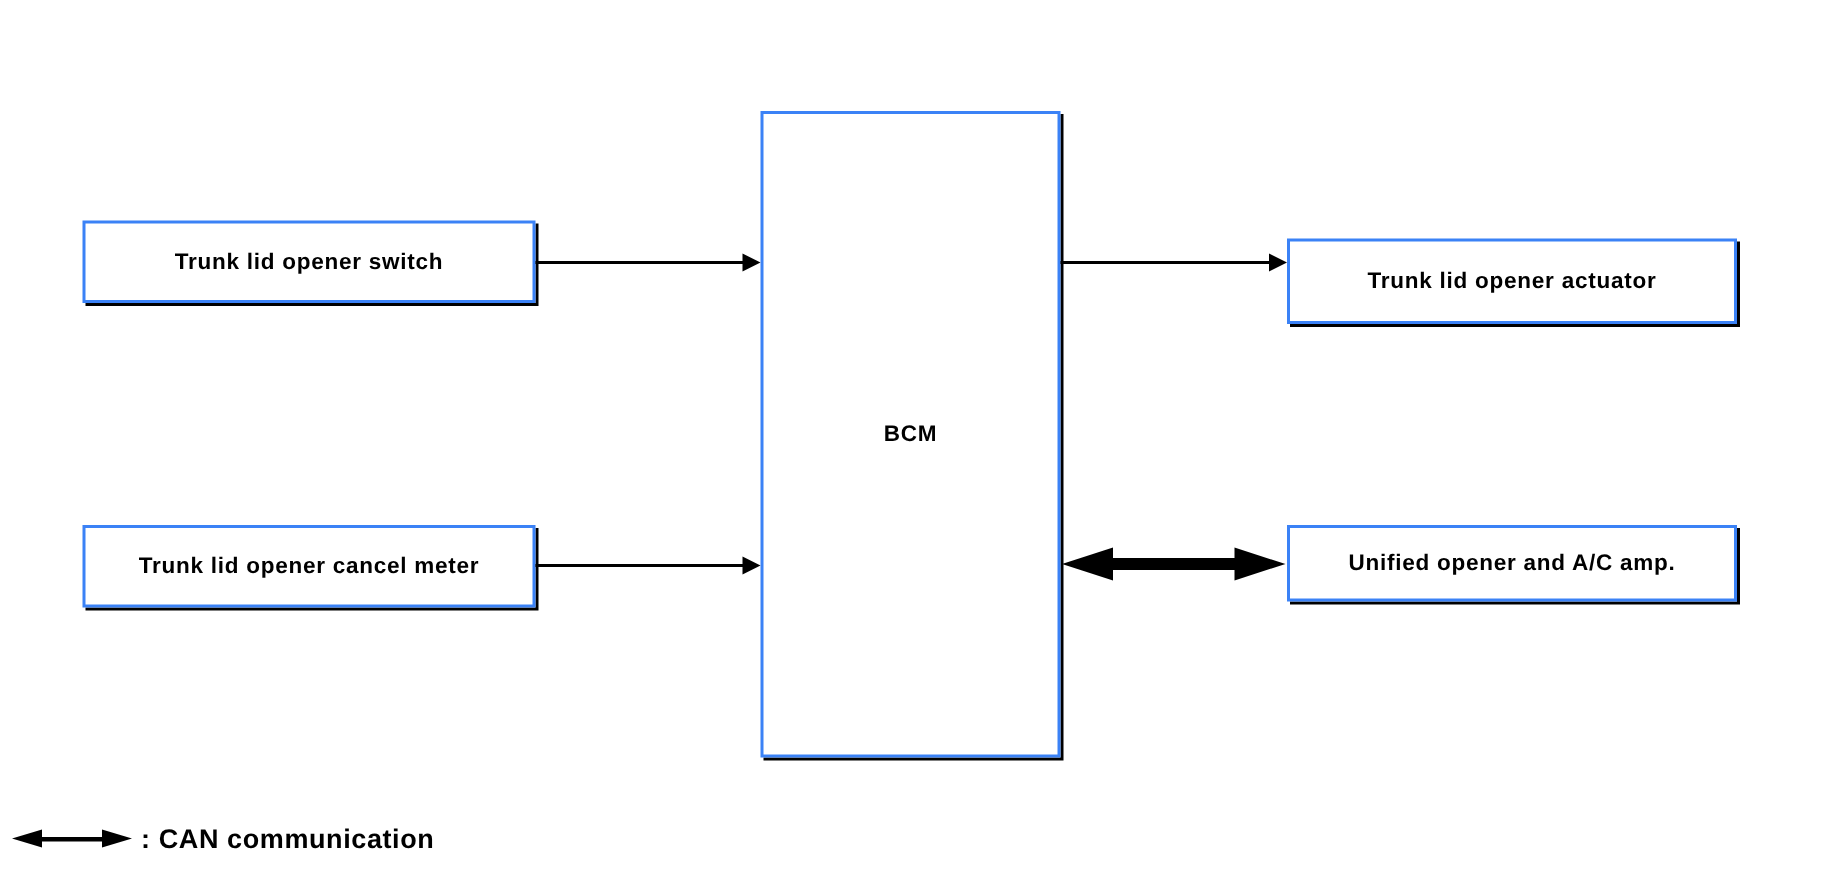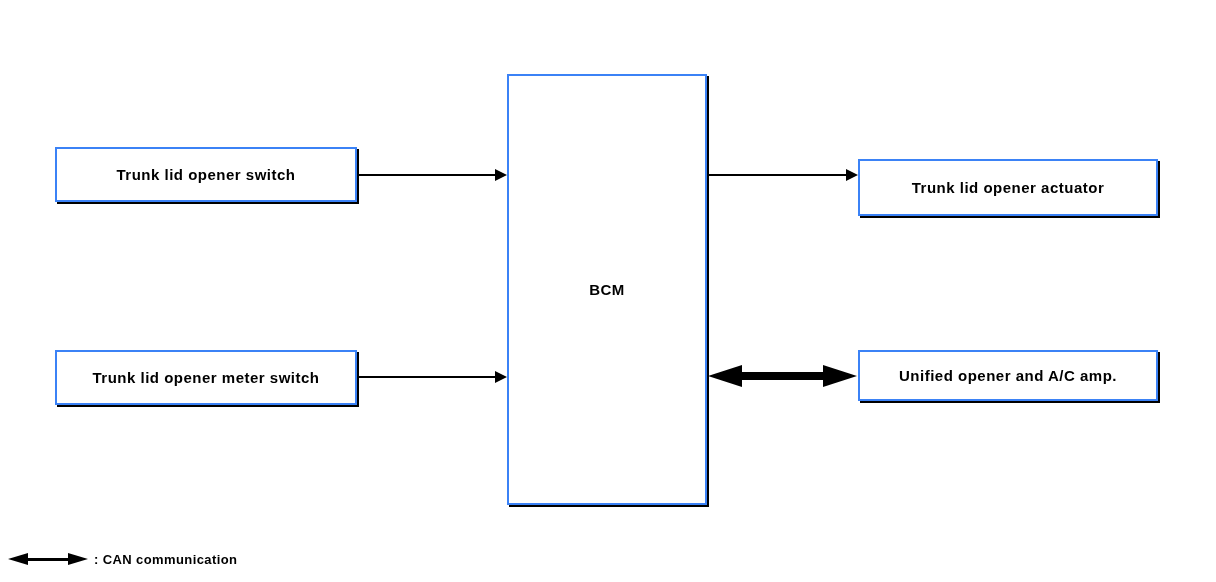--- a/index.html
+++ b/index.html
@@ -114,37 +114,37 @@
     border-top: 6px solid transparent;
     border-bottom: 6px solid transparent;
   }
   #legend-arrow .head-right {
     right: 0; margin-top: -6px;
     border-left: 20px solid #000000;
     border-top: 6px solid transparent;
     border-bottom: 6px solid transparent;
   }
   #legend .label {
-    font-size: 13px;
+    font-size: 18px;
     font-weight: 700;
     letter-spacing: 0.4px;
     white-space: nowrap;
   }
 </style>
 </head>
 <body>
 
 <div id="stage">
 
   <div class="node" id="node-switch">
     <span>Trunk lid opener switch</span>
   </div>
 
   <div class="node" id="node-cancel">
-    <span>Trunk lid opener meter switch</span>
+    <span>Trunk lid opener cancel meter</span>
   </div>
 
   <div class="node" id="node-bcm">
     <span>BCM</span>
   </div>
 
   <div class="node" id="node-actuator">
     <span>Trunk lid opener actuator</span>
   </div>
 

